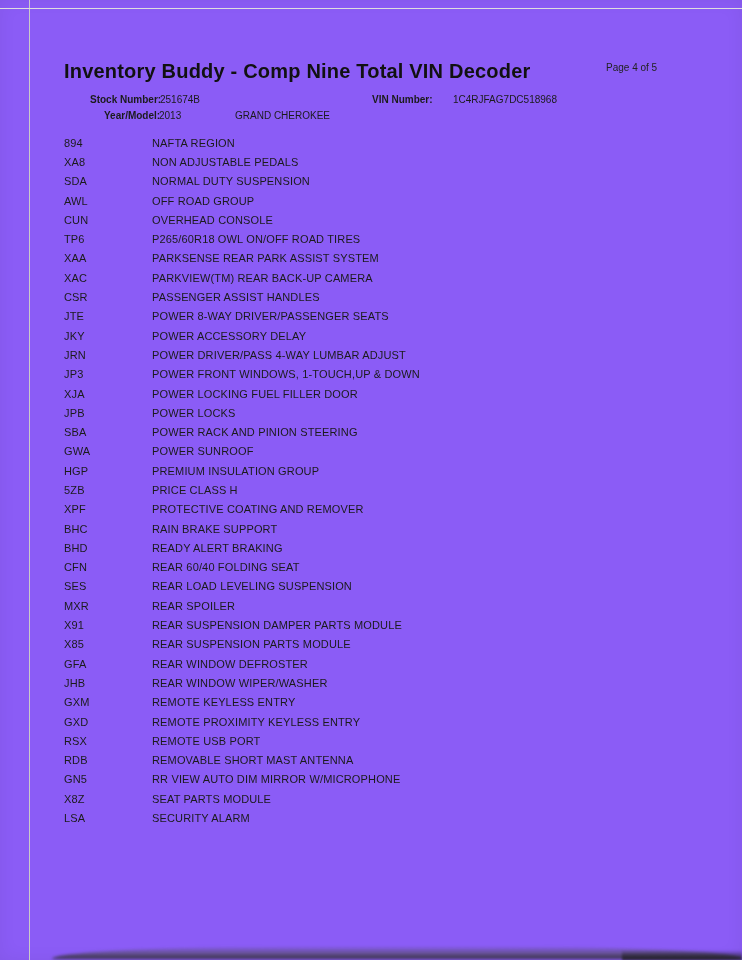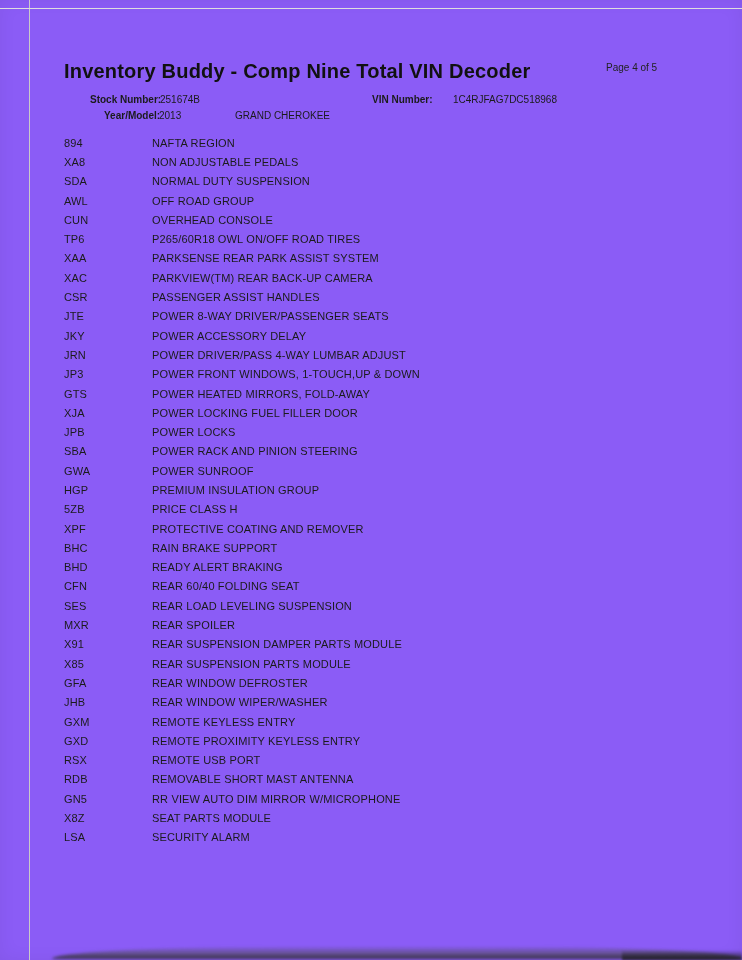--- a/index.html
+++ b/index.html
@@ -173,24 +173,20 @@
       </div>
       <div class="row">
         <span class="code">JRN</span>
         <span class="desc">POWER DRIVER/PASS 4-WAY LUMBAR ADJUST</span>
       </div>
       <div class="row">
         <span class="code">JP3</span>
         <span class="desc">POWER FRONT WINDOWS, 1-TOUCH,UP &amp; DOWN</span>
       </div>
       <div class="row">
-        <span class="code">GTS</span>
-        <span class="desc">POWER HEATED MIRRORS, FOLD-AWAY</span>
-      </div>
-      <div class="row">
         <span class="code">XJA</span>
         <span class="desc">POWER LOCKING FUEL FILLER DOOR</span>
       </div>
       <div class="row">
         <span class="code">JPB</span>
         <span class="desc">POWER LOCKS</span>
       </div>
       <div class="row">
         <span class="code">SBA</span>
         <span class="desc">POWER RACK AND PINION STEERING</span>

